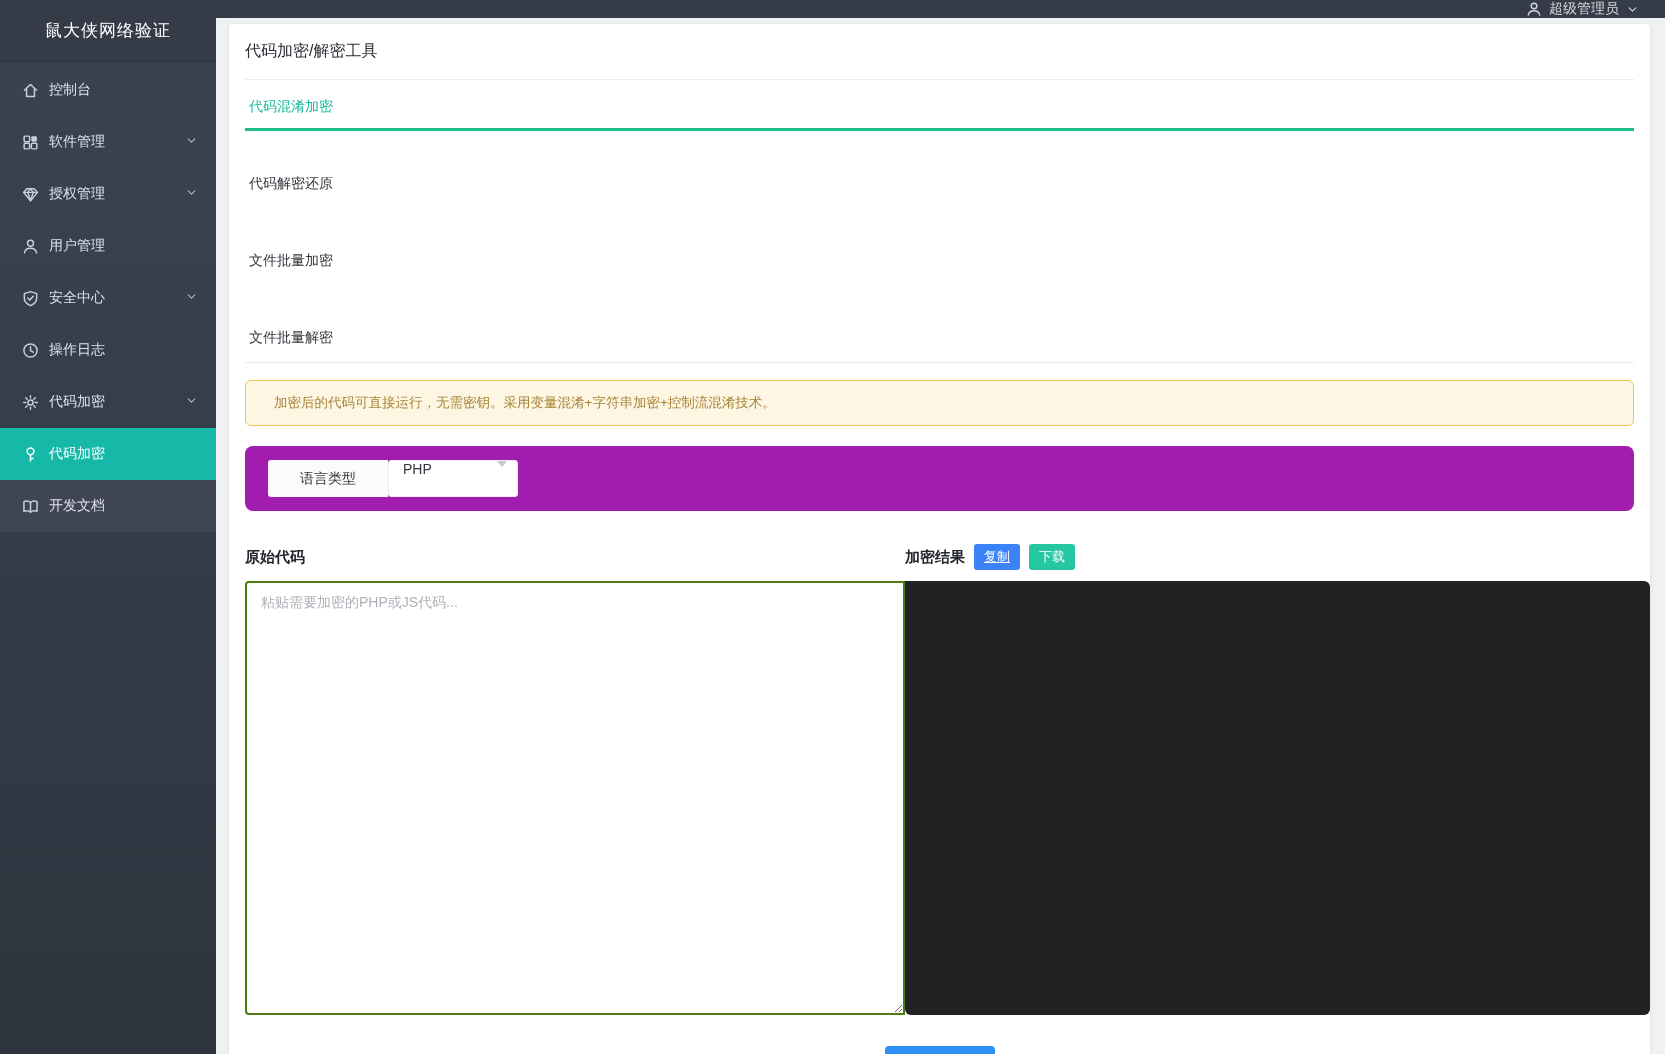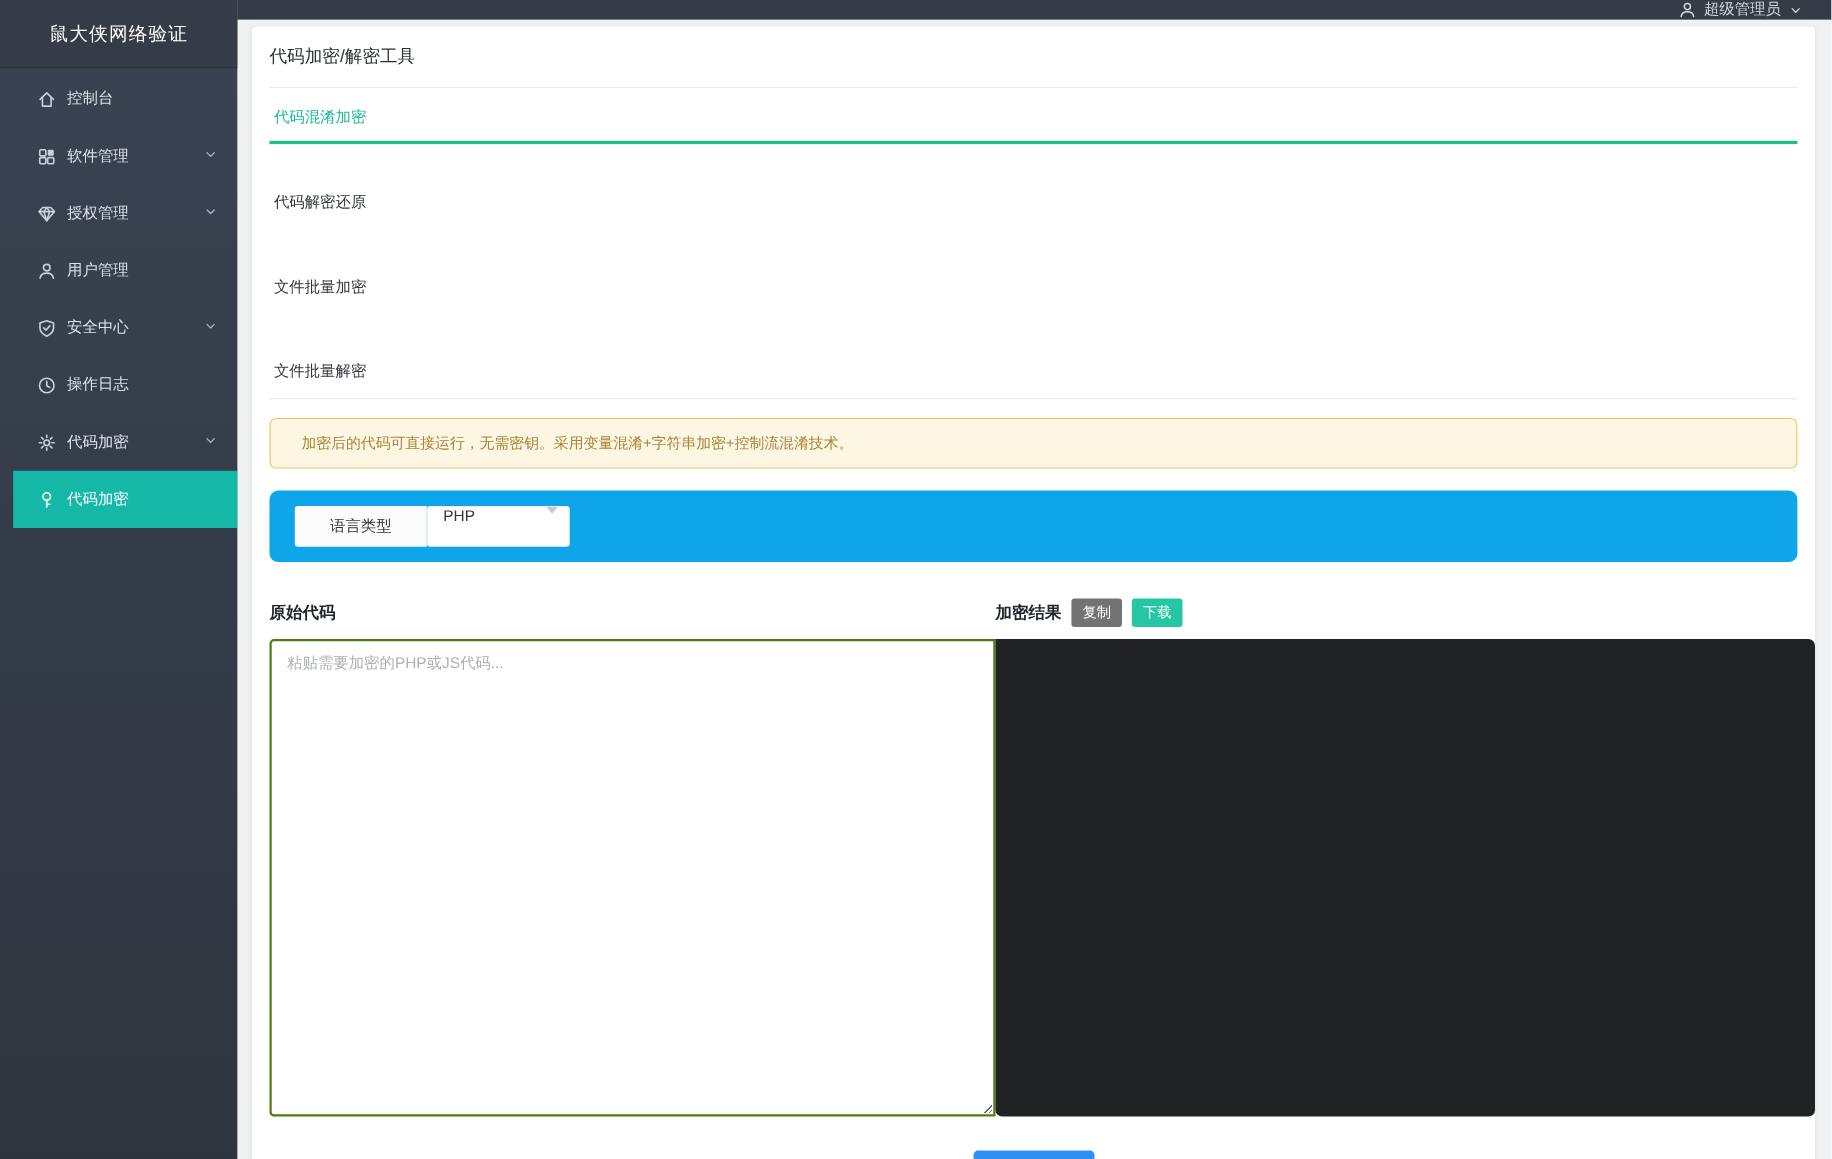--- a/index.html
+++ b/index.html
@@ -7,21 +7,21 @@
     font-family:"Liberation Sans","DejaVu Sans",sans-serif; }
   body { background:#f0f1f2; display:flex; }
 
   
   .sidebar { width:216px; height:1054px; flex:0 0 216px;
     background:linear-gradient(180deg,#3b4251 0%,#343b48 55%,#2f353e 100%);
     color:#dde1e8; }
   .logo { height:62px; background:#353b47; border-bottom:1px solid #2b303a;
     display:flex; align-items:center; justify-content:center;
     color:#ffffff; font-size:17px; font-weight:normal; letter-spacing:1px; }
-  .nav { padding-top:2px;padding-left:12px; }
+  .nav { padding-top:2px; }
   .nav-item { height:52px; display:flex; align-items:center;
     padding:0 18px 0 22px; font-size:14px; cursor:pointer; color:#dde1e8; }
   .nav-item .ic { width:17px; height:17px; margin-right:10px; flex:0 0 17px; }
   .nav-item .lbl { flex:1 1 auto; }
   .nav-item svg { stroke:#c9cfd9; fill:none; stroke-width:1.4;
     stroke-linecap:round; stroke-linejoin:round; width:17px; height:17px; }
   .nav-item .chev svg { width:13px; height:13px; stroke:#aeb5c0; }
   .nav-item.active { background:#16b8a8; color:#ffffff; }
   .nav-item.active svg { stroke:#ffffff; }
   .nav-item.docs { background:rgba(255,255,255,0.05); }
@@ -48,41 +48,41 @@
   .tab { padding:14px 4px 12px 4px; font-size:14px; color:#33373d;
     cursor:pointer; border-bottom:3px solid transparent; }
   .tab.active { color:#1bbb9b; border-bottom-color:#1dbd8b; }
 
   
   .alert { margin:17px 0 20px 0; background:#fdf6e2;
     border:1px solid #f0c35c; border-radius:6px; padding:13px 28px;
     font-size:13.5px; color:#a8843a; }
 
   
-  .form-panel { background:#0ea5e9; border-radius:8px; padding:14px 0 14px 23px;
+  .form-panel { background:#a21caf; border-radius:8px; padding:14px 0 14px 23px;
     margin-bottom:33px; display:flex; align-items:center; }
   .form-label { width:120px; height:37px; background:#fbfbfc;
     display:flex; align-items:center; justify-content:center;
     font-size:14px; color:#33373d; border-radius:3px 0 0 3px; }
   .select { width:130px; height:37px; background:#ffffff;
     border:1px solid #ededef; border-radius:3px; display:flex;
     align-items:flex-start; padding:0 10px 0 14px; cursor:pointer; }
   .select .val { flex:1 1 auto; font-size:14px; color:#33373d; }
   .select .caret { width:0; height:0; border-left:5px solid transparent;
     border-right:5px solid transparent; border-top:6px solid #c4c8cf; }
 
   
   .workspace { display:grid; grid-template-columns:660px 1fr;
     grid-template-rows:auto 434px; margin-right:-16px; }
   .col-head { display:flex; align-items:center; gap:9px;
     font-size:15px; font-weight:bold; color:#22262c; padding-bottom:11px; }
   .col-head.rgt { padding-left:0; }
   .mini-btn { font-size:13px; font-weight:normal; color:#ffffff;
     border:none; border-radius:3px; padding:4px 10px; cursor:pointer; }
-  .mini-btn.copy { background:#737373; }
+  .mini-btn.copy { background:#3b82f6;text-decoration:underline; }
   .mini-btn.down { background:#25c6a2; }
   .src-area { width:100%; height:100%; border:2px solid #4d7c0f;
     border-radius:4px 0 0 4px; padding:11px 14px; font-size:14px;
     color:#33373d; font-family:"Liberation Sans","DejaVu Sans",sans-serif;
     resize:vertical; outline:none; }
   .src-area::placeholder { color:#aeb1b8; }
   .result-pane { background:#202224; border-radius:0 6px 6px 6px;
     height:434px; overflow:auto; color:#d4d4d4; font-size:13px;
     font-family:"DejaVu Sans Mono","Liberation Mono",monospace;
     padding:12px 14px; margin:0; }
@@ -195,20 +195,29 @@
       <span class="ic">
         <svg viewBox="0 0 16 16">
             <circle cx="8" cy="5" r="3.2"></circle>
             <path d="M8 8.2V14"></path>
             <path d="M8 11.7h2.4"></path>
           </svg>
       </span>
       <span class="lbl">代码加密</span>
     </div>
 
+    <div class="nav-item docs">
+      <span class="ic">
+        <svg viewBox="0 0 16 16">
+            <path d="M1.8 3.4c2.3-.9 4.8-.5 6.2.8 1.4-1.3 3.9-1.7 6.2-.8v9c-2.3-.7-4.8-.3-6.2.9-1.4-1.2-3.9-1.6-6.2-.9z"></path>
+            <path d="M8 4.2v9"></path>
+          </svg>
+      </span>
+      <span class="lbl">开发文档</span>
+    </div>
 
   </nav>
 </aside>
 
 <div class="rightside">
   <header class="topbar">
     <div class="userbox">
       <svg width="16" height="16" viewBox="0 0 16 16">
           <circle cx="8" cy="5" r="2.8"></circle>
           <path d="M2.3 14c.5-3 2.7-4.3 5.7-4.3S13.2 11 13.7 14"></path>

